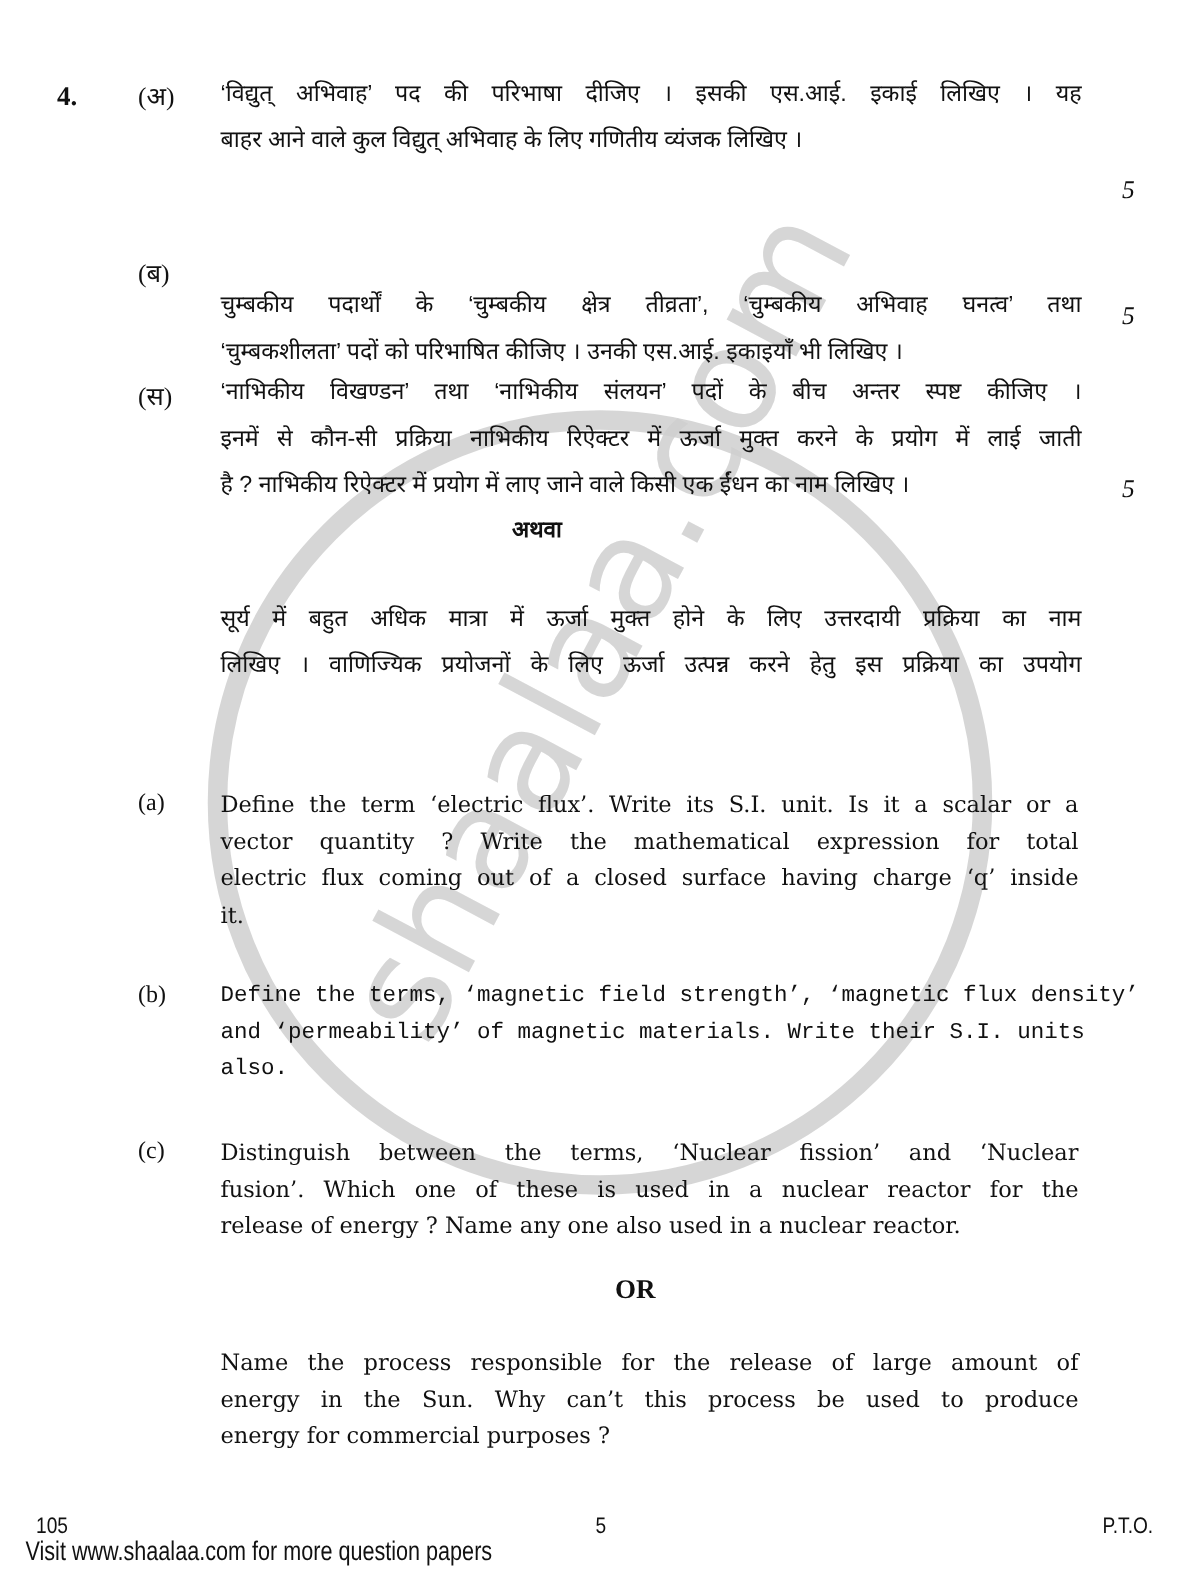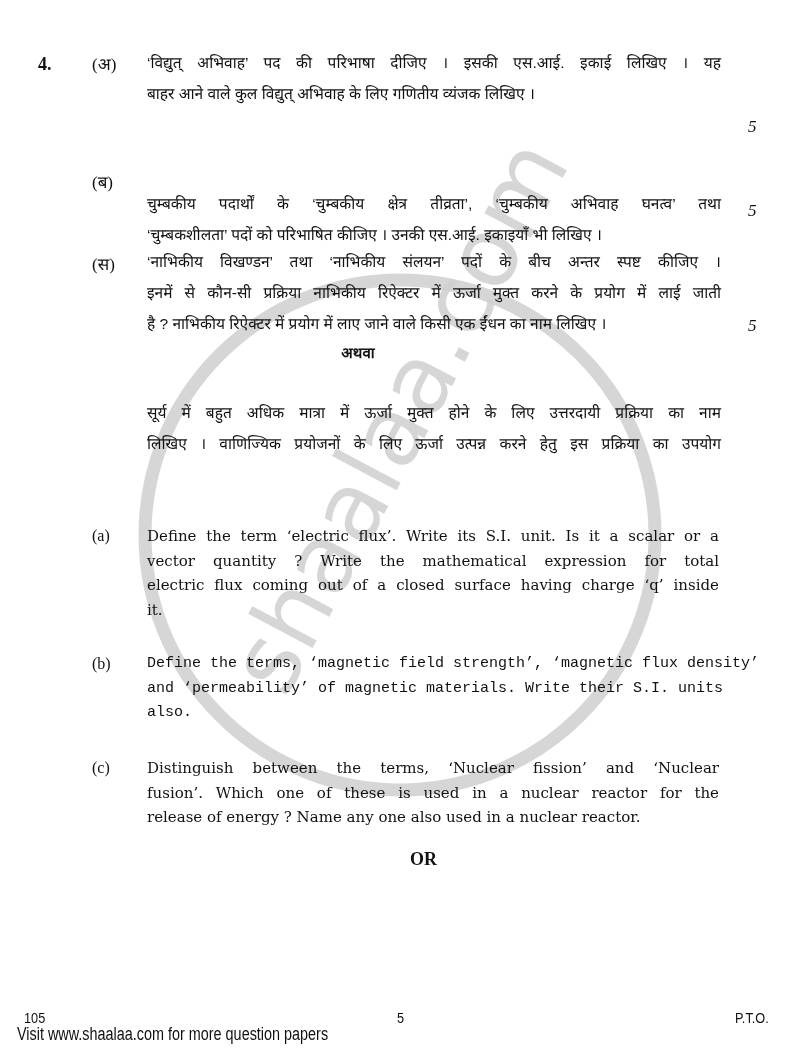--- a/index.html
+++ b/index.html
@@ -162,19 +162,24 @@
 
     <div class="label-en" style="top:759px;">(c)</div>
     <div class="para-en" style="top:756px;">
       <span class="line">Distinguish between the terms, ‘Nuclear fission’ and ‘Nuclear</span>
       <span class="line">fusion’. Which one of these is used in a nuclear reactor for the</span>
       <span class="line last">release of energy ? Name any one also used in a nuclear reactor.</span>
     </div>
 
     <div class="or-en" style="top:849px;">OR</div>
 
+    <div class="para-en" style="top:896px;">
+      <span class="line">Name the process responsible for the release of large amount of</span>
+      <span class="line">energy in the Sun. Why can’t this process be used to produce</span>
+      <span class="line last">energy for commercial purposes ?</span>
+    </div>
 
     <div class="footer" style="left:24px; top:1009px;">105</div>
     <div class="footer" style="left:397px; top:1009px;">5</div>
     <div class="footer" style="left:735px; top:1009px;">P.T.O.</div>
     <div class="footer" style="left:17px; top:1024px; font-size:18px; transform:scaleX(0.8);">Visit www.shaalaa.com for more question papers</div>
   </div>
 </div>
 
 </body></html>

